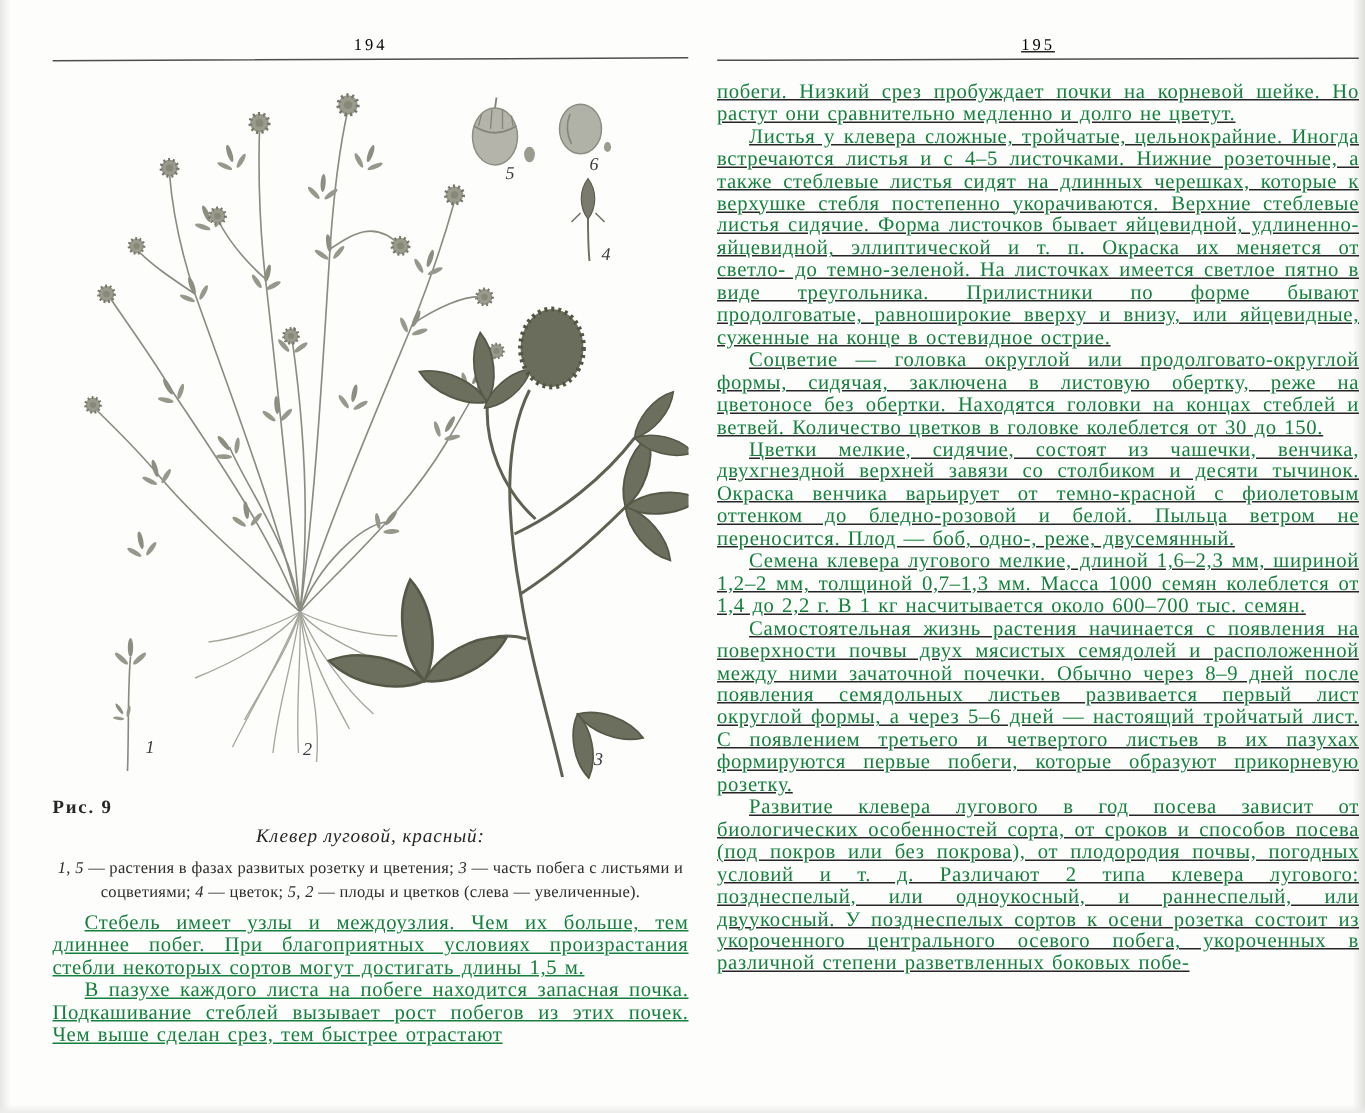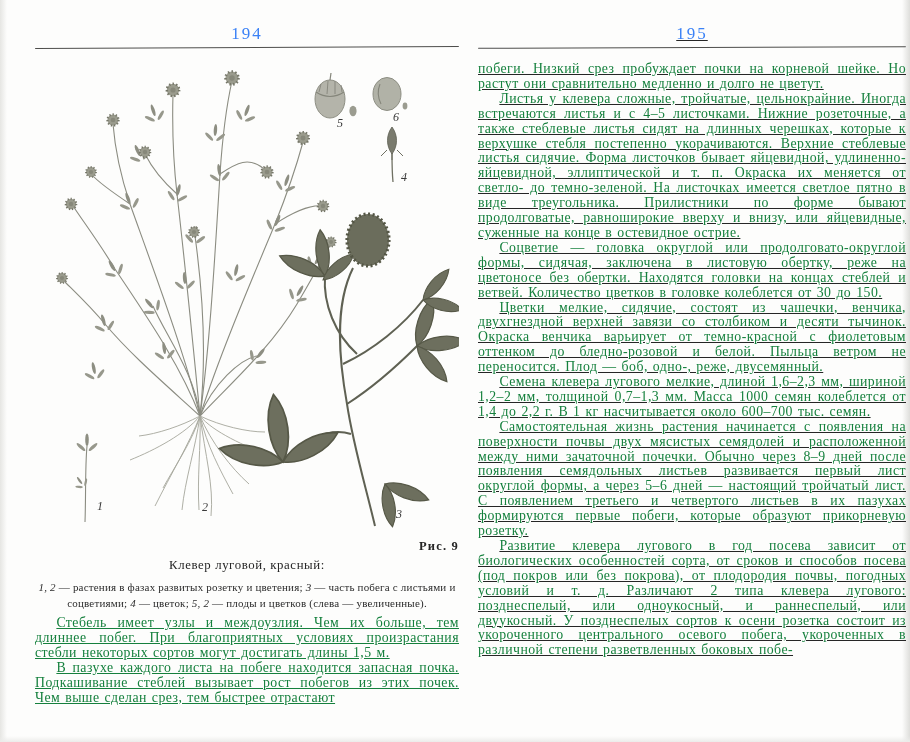--- a/index.html
+++ b/index.html
@@ -8,28 +8,28 @@
     background:#fdfdfc;color:#262626;
     font-family:"Liberation Serif", serif;
   }
   .edge{position:absolute;pointer-events:none;}
   .edge-left{left:0;top:0;width:7px;height:100%;background:linear-gradient(90deg,#e6e6e3,rgba(255,255,255,0));}
   .edge-right{right:0;top:0;width:8px;height:100%;background:linear-gradient(270deg,#dededb,rgba(255,255,255,0));}
   .edge-bottom{left:0;bottom:0;width:100%;height:6px;background:linear-gradient(0deg,#ececea,rgba(255,255,255,0));}
   .page{position:absolute;top:24px;}
   .page-left{left:35px;width:424px;}
   .page-right{left:478px;width:428px;text-decoration:underline;}
-  .pageno{text-align:center;font-size:17px;letter-spacing:2px;color:#3b82f6;}
+  .pageno{text-align:center;font-size:11px;letter-spacing:2px;color:#000000;}
   .rule{height:1px;background:#4e4e4c;margin-top:3px;border-radius:1px;}
   .rule-l{transform:rotate(-0.25deg);}
   .rule-r{transform:rotate(-0.2deg);}
   figure{margin:0;}
   .figsvg{display:block;margin-top:6px;}
-  .fig-title{text-align:right;font-weight:bold;font-size:12.5px;margin-top:5px;letter-spacing:1.2px;}
-  .fig-sub{text-align:center;font-size:12.8px;margin-top:4px;letter-spacing:0.6px;}
+  .fig-title{text-align:left;font-weight:bold;font-size:12.5px;margin-top:5px;letter-spacing:1.2px;}
+  .fig-sub{text-align:center;font-style:italic;font-size:12.8px;margin-top:4px;letter-spacing:0.6px;}
   .fig-legend{font-size:11px;line-height:15.5px;margin-top:7px;text-align:center;letter-spacing:0.2px;color:#2c2c2c;}
   .fig-legend .num{font-style:italic;}
   .bodytext{font-size:13.8px;line-height:14.9px;text-align:justify;letter-spacing:0.45px;word-spacing:1.1px;color:#15803d;}
   .bodytext p{margin:0;}
   p.indent{text-indent:1.55em;}
   .page-left .bodytext{margin-top:5px;text-decoration:underline;}
   .page-right .bodytext{margin-top:14px;}
   .figlabel{font-style:italic;font-size:12px;fill:#3a3a3a;font-family:"Liberation Serif",serif;}
 </style>
 </head>
@@ -185,21 +185,21 @@
       <text class="figlabel" x="167" y="457">2</text>
       <text class="figlabel" x="361" y="464">3</text>
       <text class="figlabel" x="366" y="127">4</text>
       <text class="figlabel" x="302" y="73">5</text>
       <text class="figlabel" x="358" y="67">6</text>
     </svg>
 
     <figcaption>
       <div class="fig-title">Рис. 9</div>
       <div class="fig-sub">Клевер луговой, красный:</div>
-      <div class="fig-legend"><span class="num">1, 2</span><span> — растения в фазах развитых розетку и цветения; </span><span class="num">3</span><span> — часть побега с листьями и соцветиями; </span><span class="num">4</span><span> — цветок; </span><span class="num">5, 2</span><span> — плоды и цветков (слева — увеличенные).</span></div>
+      <div class="fig-legend"><span class="num">1, 5</span><span> — растения в фазах развитых розетку и цветения; </span><span class="num">3</span><span> — часть побега с листьями и соцветиями; </span><span class="num">4</span><span> — цветок; </span><span class="num">5, 2</span><span> — плоды и цветков (слева — увеличенные).</span></div>
     </figcaption>
   </figure>
 
   <div class="bodytext">
     <p class="indent">Стебель имеет узлы и междоузлия. Чем их больше, тем длиннее побег. При благоприятных условиях произрастания стебли некоторых сортов могут достигать длины 1,5 м.</p>
     <p class="indent">В пазухе каждого листа на побеге находится запасная почка. Подкашивание стеблей вызывает рост побегов из этих почек. Чем выше сделан срез, тем быстрее отрастают</p>
   </div>
 </section>
 
 <section class="page page-right">

